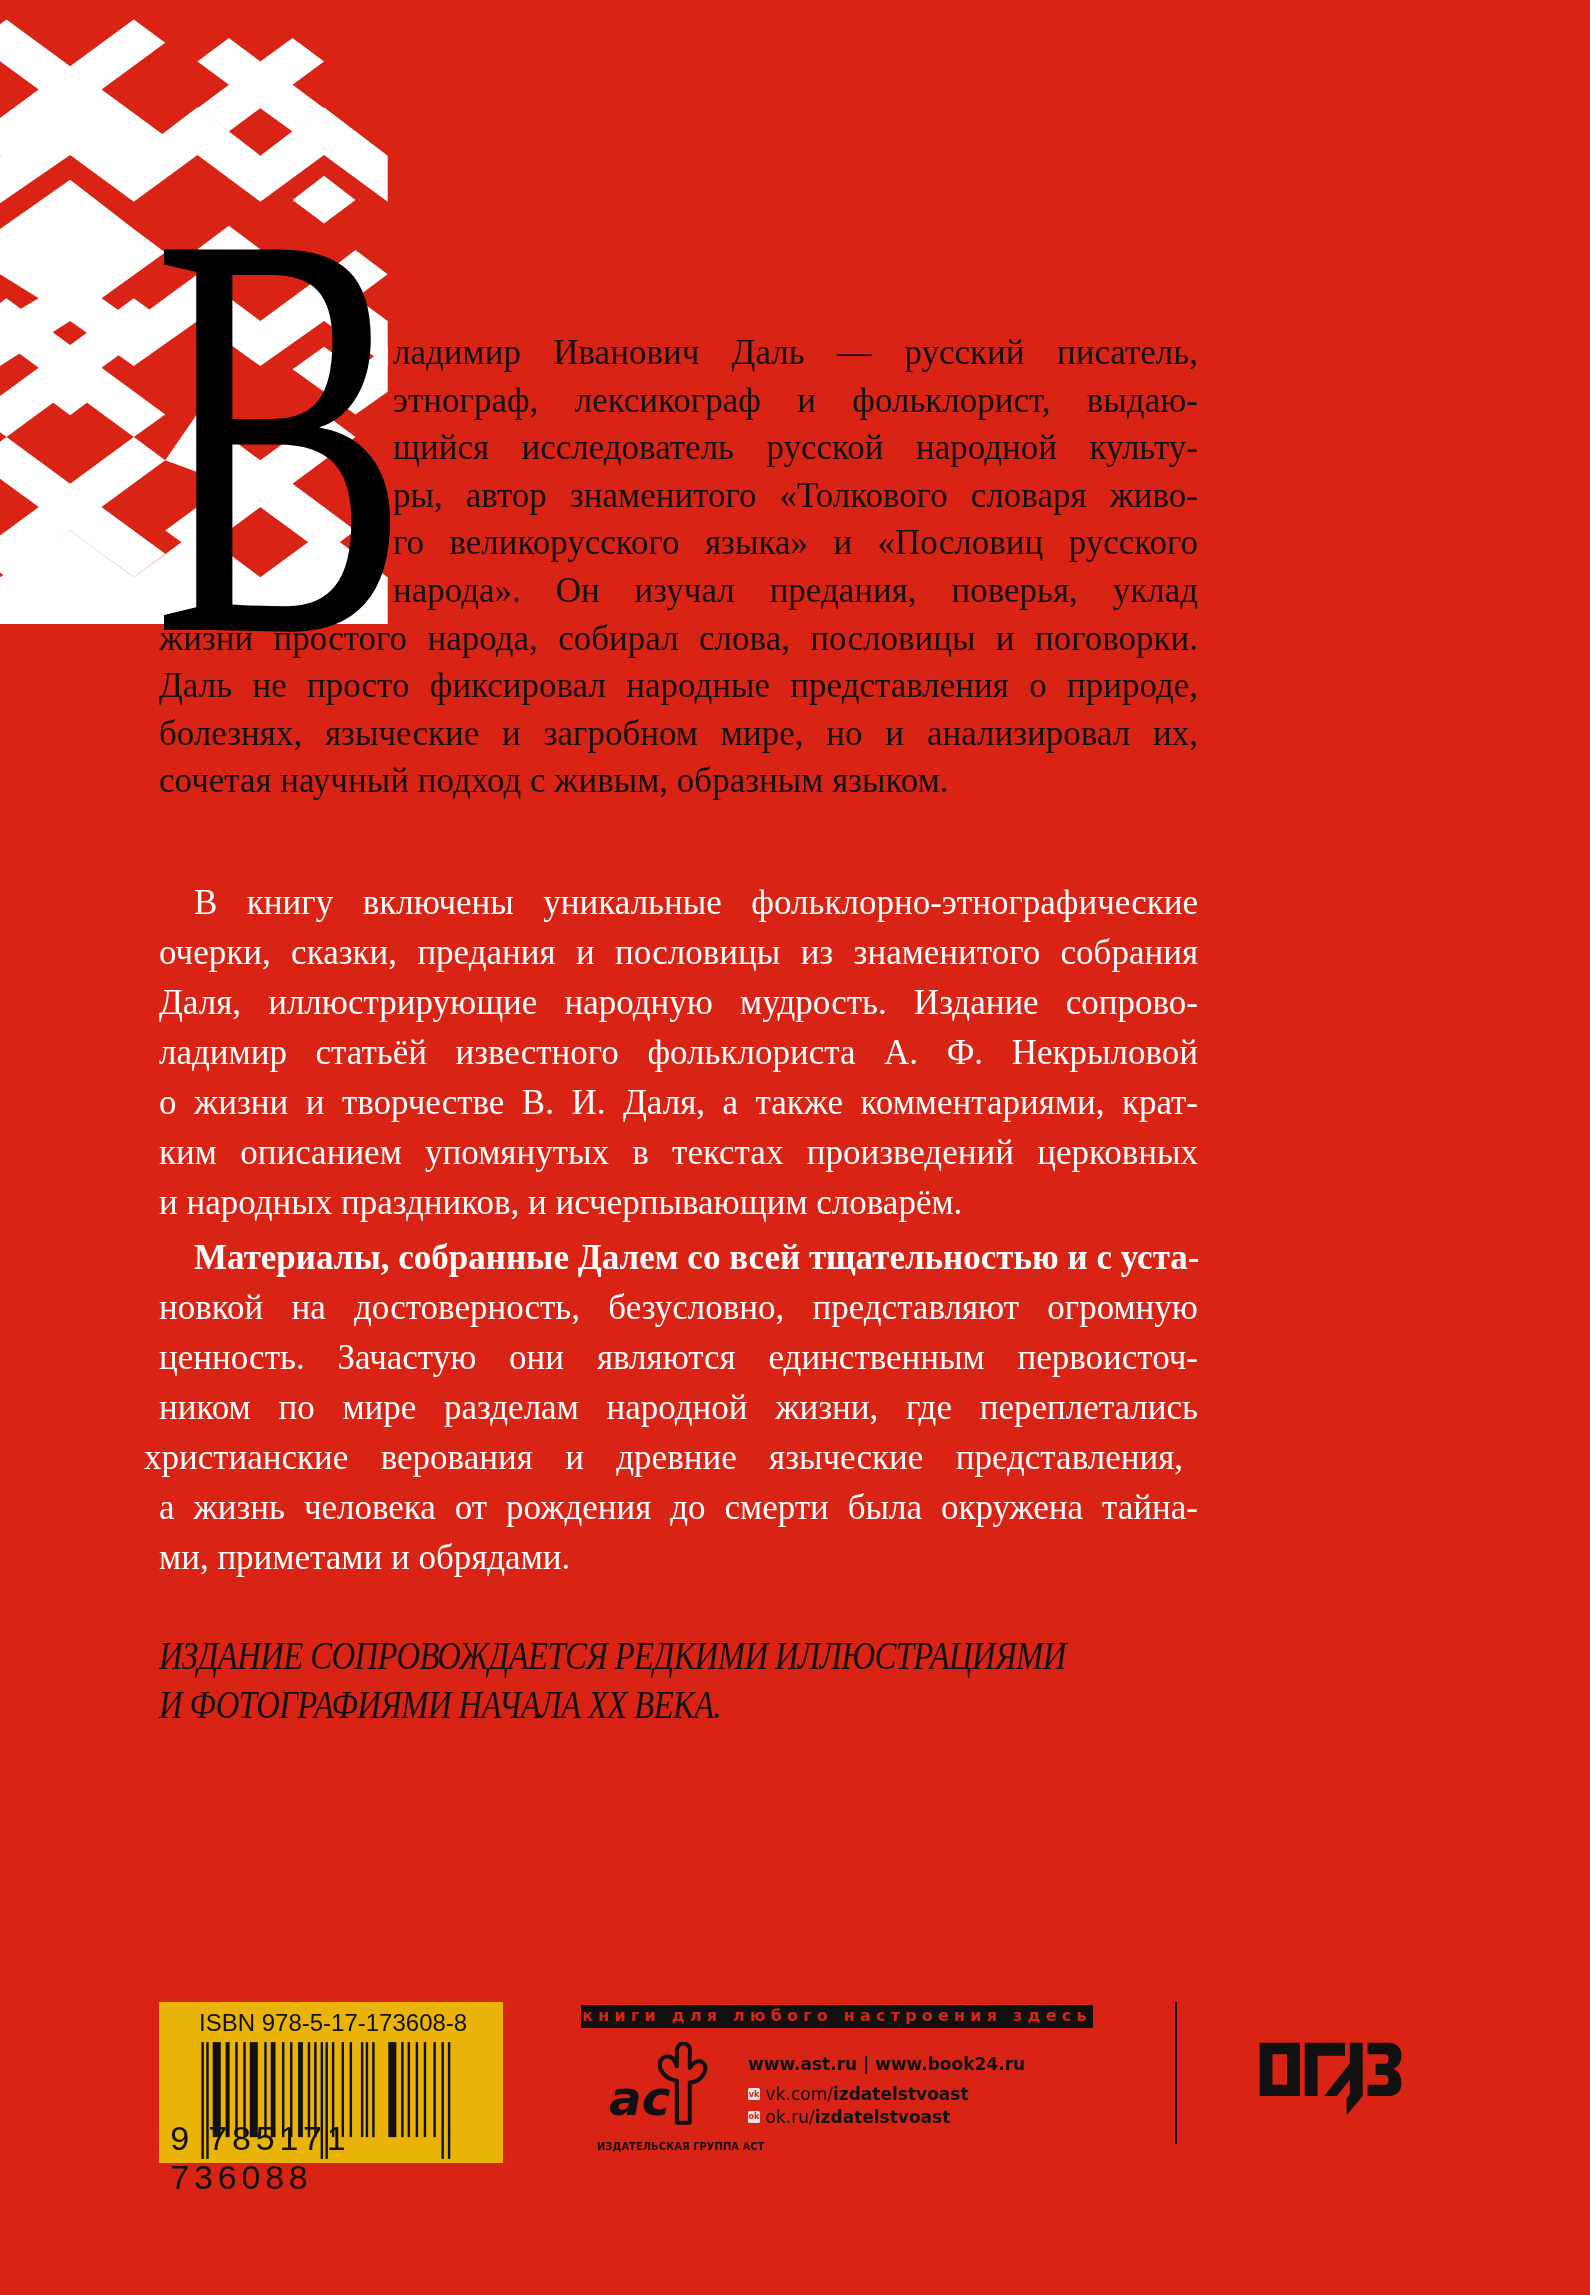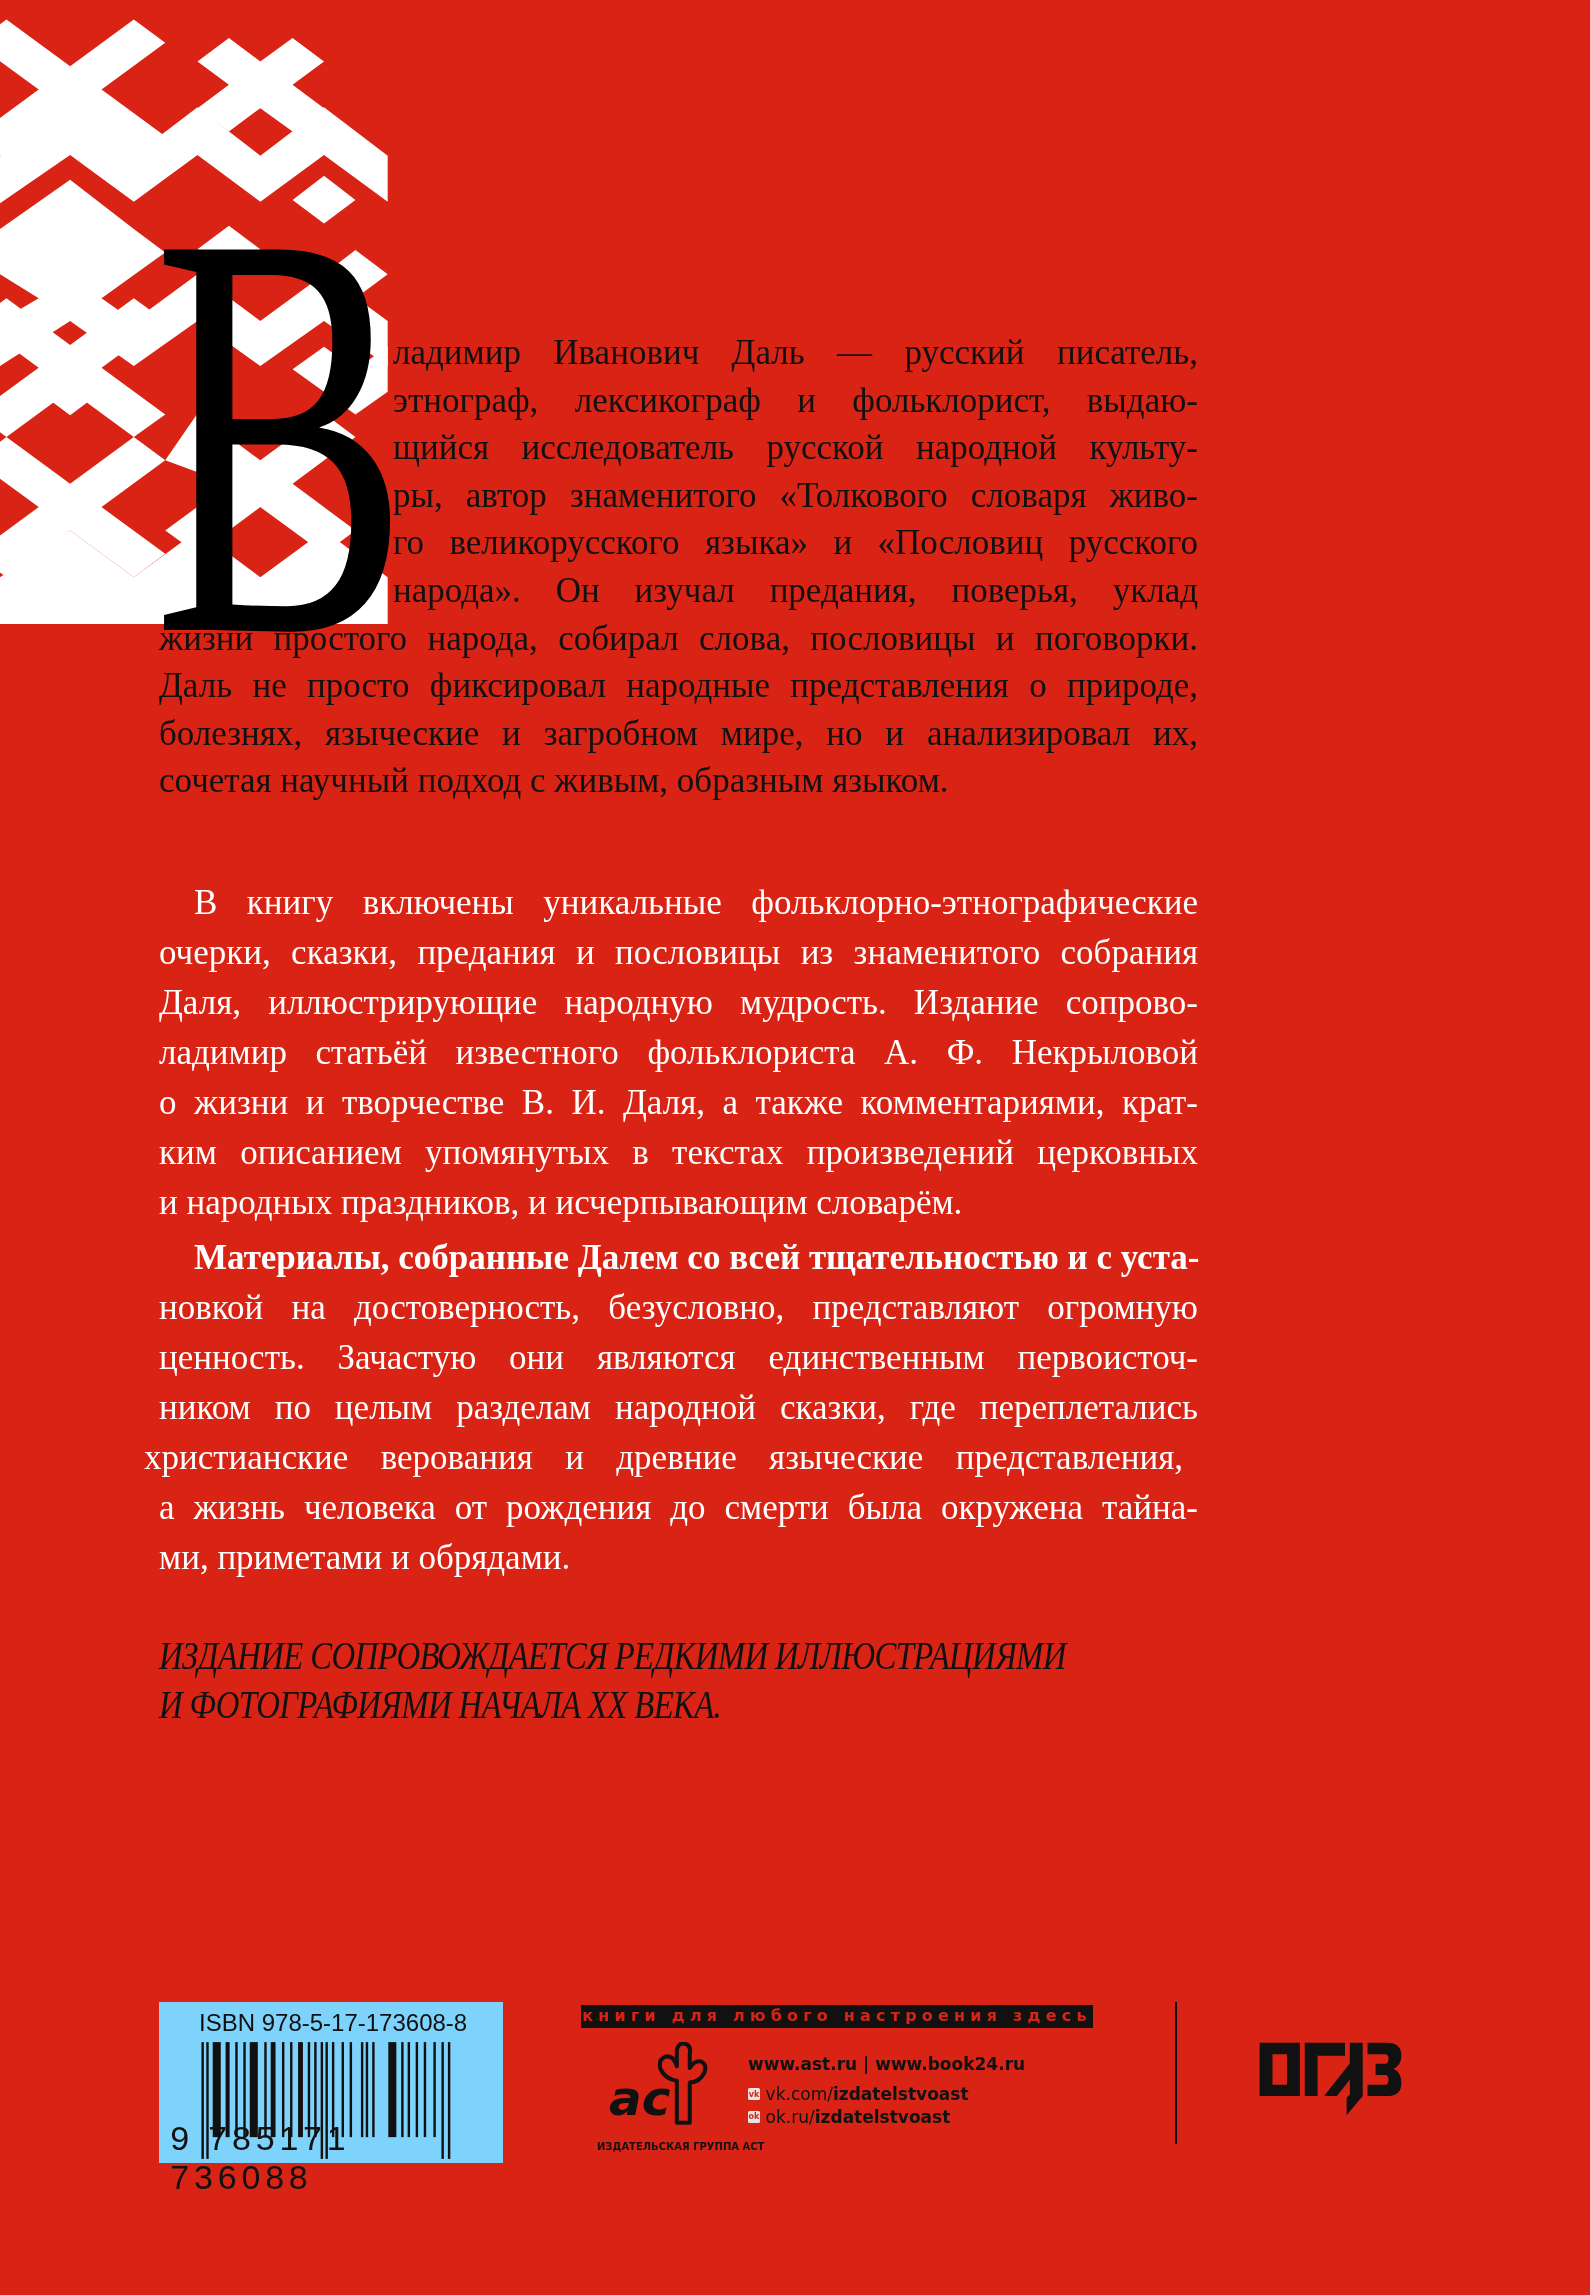--- a/index.html
+++ b/index.html
@@ -9,21 +9,21 @@
   #ornament { left:0; top:0; width:403px; height:637px; }
   #dropcap { left:153px; top:144px; font-family:"Liberation Serif", serif; font-size:581px; line-height:1;
              color:#000; transform:scaleX(0.66); transform-origin:left top; }
   .line { position:absolute; white-space:nowrap; font-family:"Liberation Serif", serif; font-size:35px;
           line-height:48px; text-align:justify; text-align-last:justify; }
   .black { color:#111; }
   .white { color:#fff; }
   .last { text-align-last:left; }
   .caption { position:absolute; left:159px; font-family:"Liberation Serif", serif; font-size:40px; color:#111;
              letter-spacing:-0.8px; transform:scaleX(0.82); transform-origin:left top; white-space:nowrap; text-transform:uppercase; font-style:italic; }
-  #barcode-box { left:159px; top:2002px; width:344px; height:161px; background:#7dd3fc; }
+  #barcode-box { left:159px; top:2002px; width:344px; height:161px; background:#eab308; }
   #isbn-label { left:40px; top:6.5px; font-family:"Liberation Sans", sans-serif; font-size:24px; color:#111; }
   #barcode-svg { left:36px; top:40px; }
   #ean-digits { left:11.3px; top:117px; font-family:"Liberation Sans", sans-serif; font-size:34px; color:#111; letter-spacing:4.8px; }
   #slogan-bar { left:581px; top:2005px; width:512px; height:22.6px; background:#111; }
   #slogan { width:100%; text-align:center; font-family:"DejaVu Sans", sans-serif; font-size:16px; line-height:22.6px;
             color:#D92415; letter-spacing:5.2px; font-weight:bold; }
   #ast-logo { left:609px; top:2042px; }
   #ast-label { left:597px; top:2141px; font-family:"DejaVu Sans", sans-serif; font-size:10px; color:#111; font-weight:bold; }
   #links { left:748px; top:2049px; font-family:"DejaVu Sans", sans-serif; color:#111; }
   #links .row { height:22.6px; display:flex; align-items:center; font-size:17px; white-space:nowrap; }
@@ -88,21 +88,21 @@
   <div class="line white" style="left:159px;top:1029px;width:1039px;">ладимир статьёй известного фольклориста А. Ф. Некрыловой</div>
   <div class="line white" style="left:159px;top:1079px;width:1039px;">о жизни и творчестве В. И. Даля, а также комментариями, крат-</div>
   <div class="line white" style="left:159px;top:1129px;width:1039px;">ким описанием упомянутых в текстах произведений церковных</div>
   <div class="line white last" style="left:159px;top:1179px;width:1039px;">и народных праздников, и исчерпывающим словарём.</div>
 </div>
 
 <div>
   <div class="line white" style="left:194px;top:1234px;width:1004px;font-weight:bold;">Материалы, собранные Далем со всей тщательностью и с уста-</div>
   <div class="line white" style="left:159px;top:1284px;width:1039px;">новкой на достоверность, безусловно, представляют огромную</div>
   <div class="line white" style="left:159px;top:1334px;width:1039px;">ценность. Зачастую они являются единственным первоисточ-</div>
-  <div class="line white" style="left:159px;top:1384px;width:1039px;">ником по целым разделам народной сказки, где переплетались</div>
+  <div class="line white" style="left:159px;top:1384px;width:1039px;">ником по мире разделам народной жизни, где переплетались</div>
   <div class="line white" style="left:144px;top:1434px;width:1039px;">христианские верования и древние языческие представления,</div>
   <div class="line white" style="left:159px;top:1484px;width:1039px;">а жизнь человека от рождения до смерти была окружена тайна-</div>
   <div class="line white last" style="left:159px;top:1534px;width:1039px;">ми, приметами и обрядами.</div>
 </div>
 
 <div class="caption" style="top:1632px;">Издание сопровождается редкими иллюстрациями</div>
 <div class="caption" style="top:1681px;">и фотографиями начала XX века.</div>
 
 <div id="barcode-box" class="abs">
   <div id="isbn-label" class="abs">ISBN 978-5-17-173608-8</div>

